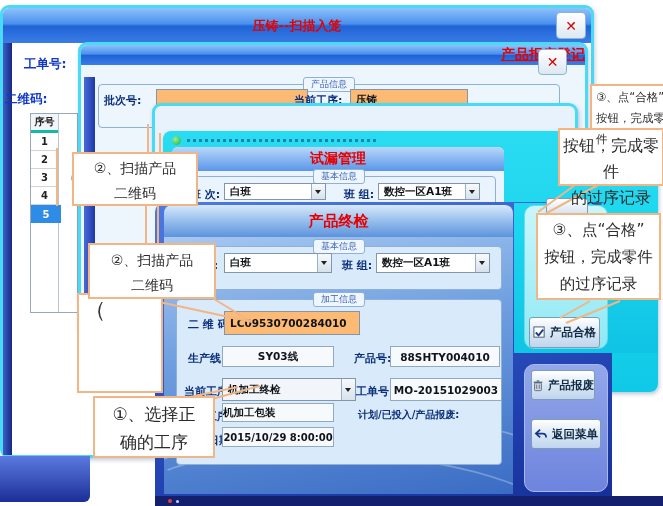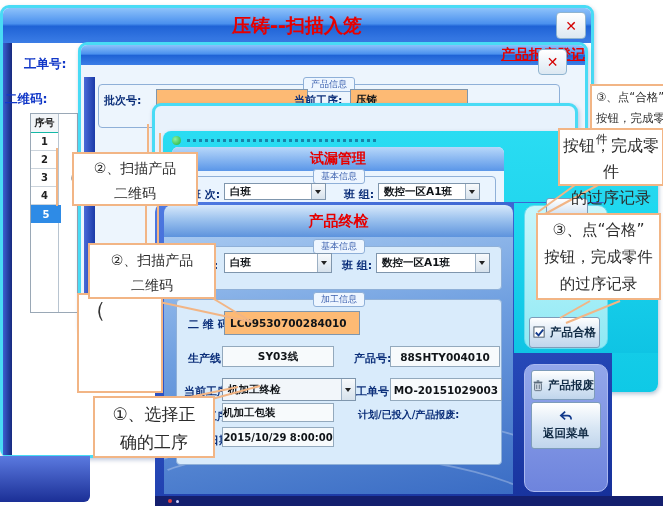--- a/index.html
+++ b/index.html
@@ -34,30 +34,30 @@
   .row5sel{background:#2e8be6;color:#fff !important;}
   .wave{position:absolute;border:2px solid transparent;border-top:2px solid rgba(255,255,255,.28);border-radius:50%;}
 </style>
 </head>
 <body>
 
 <div id="screen">
 
   <div class="abs win" style="left:0;top:5px;width:594px;height:453px;background:#fff;z-index:1;"></div>
   <div class="abs tbar" style="left:3px;top:8px;width:588px;height:35px;z-index:1;">
-    <span class="wtitle" style="font-size:19px;">压铸--扫描入笼</span>
+    <span class="wtitle" style="font-size:13px;">压铸--扫描入笼</span>
   </div>
   <div class="abs closebtn" style="left:556px;top:12px;width:30px;height:27px;z-index:1;">✕</div>
   <div class="abs" style="left:3px;top:43px;width:9px;height:412px;background:linear-gradient(90deg,#3a5ed0,#16297e);z-index:1;"></div>
   <div class="abs lbl" style="left:24px;top:56px;font-size:12.5px;color:#1238c8;z-index:1;">工单号:</div>
   <div class="abs lbl" style="left:5px;top:91px;font-size:12.5px;color:#1238c8;z-index:1;">二维码:</div>
 
   <div class="abs" style="left:30px;top:113px;width:48px;height:200px;background:#fff;border:1px solid #9aa8b6;z-index:1;">
     <div class="abs" style="left:27px;top:0;width:1px;height:198px;background:#b8c4d0;"></div>
-    <div class="abs" style="left:0;top:0;width:27px;height:19px;border-bottom:1px solid #14b8a6;background:#f2f5f8;
+    <div class="abs" style="left:0;top:0;width:27px;height:19px;border-bottom:3px solid #14b8a6;background:#f2f5f8;
                 font-size:10px;font-weight:bold;color:#222;display:flex;align-items:center;justify-content:center;">序号</div>
     <div class="abs" style="left:0;top:19px;width:27px;height:18px;border-bottom:1px solid #ccd4dc;font-size:10px;font-weight:bold;color:#222;display:flex;align-items:center;justify-content:center;">1</div>
     <div class="abs" style="left:0;top:37px;width:27px;height:18px;border-bottom:1px solid #ccd4dc;font-size:10px;font-weight:bold;color:#222;display:flex;align-items:center;justify-content:center;">2</div>
     <div class="abs" style="left:0;top:55px;width:27px;height:18px;border-bottom:1px solid #ccd4dc;font-size:10px;font-weight:bold;color:#222;display:flex;align-items:center;justify-content:center;">3</div>
     <div class="abs" style="left:0;top:73px;width:27px;height:18px;border-bottom:1px solid #ccd4dc;font-size:10px;font-weight:bold;color:#222;display:flex;align-items:center;justify-content:center;">4</div>
     <div class="abs row5sel" style="left:0;top:91px;width:30px;height:18px;font-size:10px;font-weight:bold;display:flex;align-items:center;justify-content:center;">5</div>
   </div>
 
   <div class="abs" style="left:0;top:456px;width:90px;height:46px;background:linear-gradient(180deg,#5b7ae0,#1b2f96);border-radius:0 0 6px 0;z-index:1;"></div>
 
@@ -173,21 +173,21 @@
       <svg width="12" height="13" viewBox="0 0 14 14">
           <rect x="3" y="4" width="8" height="9" rx="1" fill="#cfd8e2" stroke="#556677"></rect>
           <rect x="2" y="2.5" width="10" height="1.5" fill="#556677"></rect>
           <rect x="5.5" y="1" width="3" height="1.5" fill="#556677"></rect>
           <line x1="5.5" y1="6" x2="5.5" y2="11" stroke="#556677"></line>
           <line x1="8.5" y1="6" x2="8.5" y2="11" stroke="#556677"></line>
         </svg>
     </span>
     <span>产品报废</span>
   </div>
-  <div class="abs btn" style="left:531px;top:402px;width:70px;height:47px;z-index:8;flex-direction:column;">
+  <div class="abs btn" style="left:531px;top:419px;width:70px;height:30px;z-index:8;">
     <span style="display:flex;">
       <svg width="14" height="12" viewBox="0 0 16 14">
           <path d="M7 2 L2 6.5 L7 11 M2 6.5 H10 Q14 6.5 14 11" stroke="#123a8c" stroke-width="2" fill="none"></path>
         </svg>
     </span>
     <span>返回菜单</span>
   </div>
 
   <div class="abs" style="left:155px;top:496px;width:508px;height:10px;background:#141f6e;z-index:9;">
     <div class="abs" style="left:13px;top:3px;width:4px;height:4px;background:#e04040;border-radius:50%;"></div>

